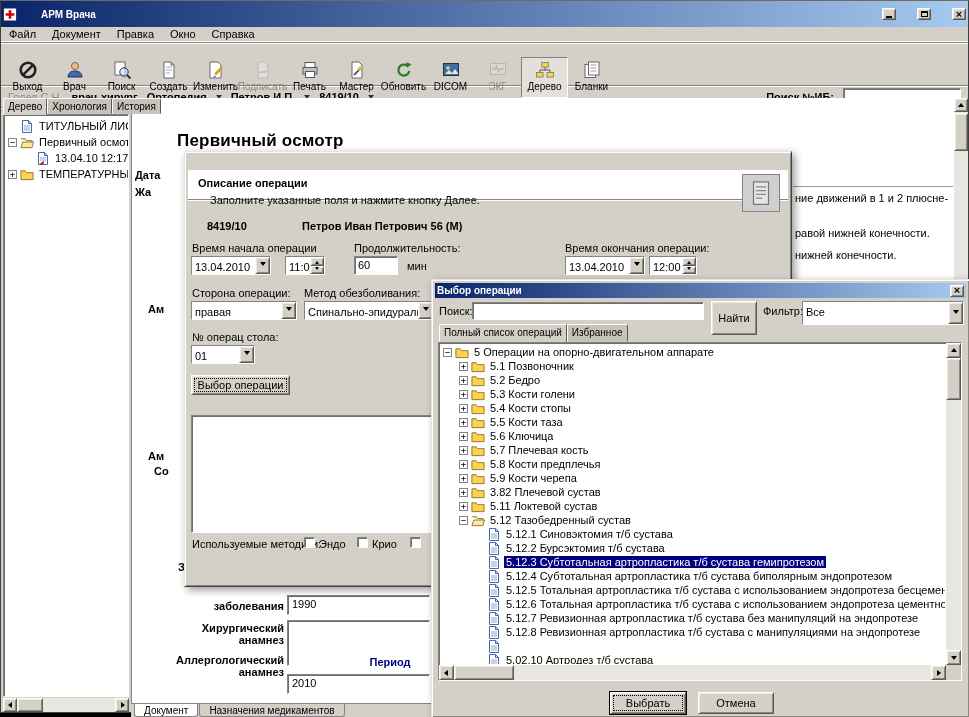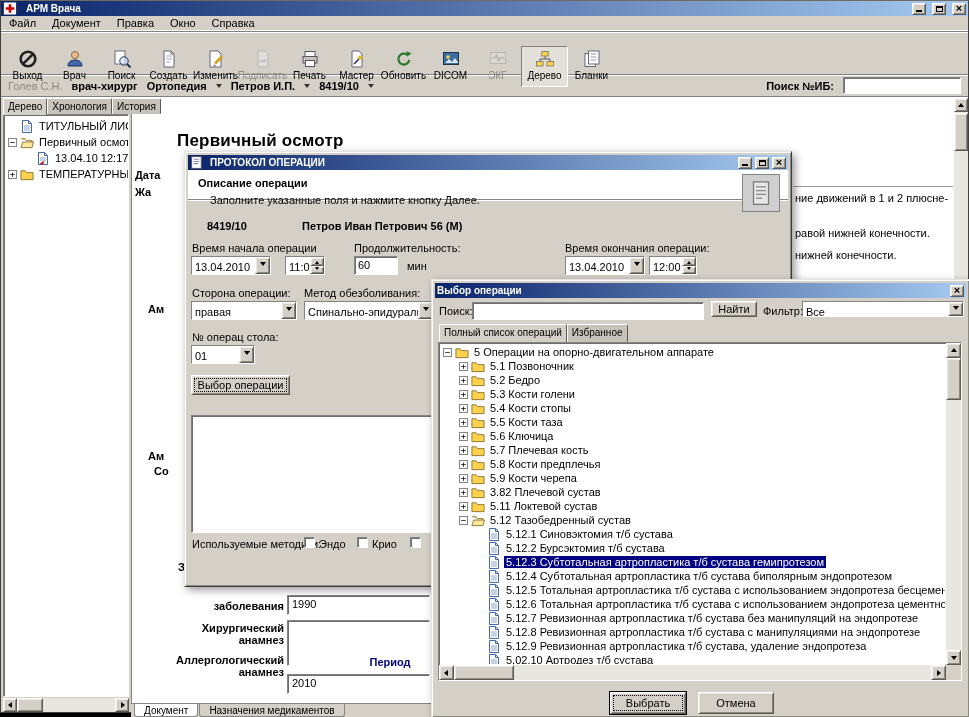--- a/index.html
+++ b/index.html
@@ -10,22 +10,22 @@
   *{box-sizing:border-box; margin:0; padding:0;}
   body{width:969px;height:717px;position:relative;background:#000;overflow:hidden;
        font-family:"Liberation Sans",sans-serif;font-size:11px;color:#000;}
   #win{position:absolute;left:0;top:0;width:969px;height:713px;background:var(--face);
        border:1px solid #404040;border-top:1px solid #6e6c62;}
   .raised{background:var(--face);border:1px solid;border-color:#fff #5c5a55 #5c5a55 #fff;
           box-shadow:inset 1px 1px 0 var(--face-light), inset -1px -1px 0 var(--face-dark);}
   .sunken{background:#fff;border:1px solid;border-color:#848484 #fff #fff #848484;
           box-shadow:inset 1px 1px 0 #6e6e6e;}
   
-  .titlebar{height:15px;background:linear-gradient(to right,var(--title1),var(--title2));
-            display:flex;align-items:center;gap:6px;padding:0 2px;}
+  .titlebar{height:26px;background:linear-gradient(to right,var(--title1),var(--title2));
+            display:flex;align-items:center;gap:21px;padding:0 2px;}
   .titlebar .title{color:#fff;font-weight:bold;font-size:10px;flex:1;white-space:nowrap;}
   .winbtn{width:14px;height:12px;flex:none;display:flex;align-items:center;justify-content:center;
           font-size:9px;line-height:1;font-weight:bold;}
   .glyph-min{width:6px;height:2px;background:#000;margin-top:5px;}
   .glyph-max{width:7px;height:6px;border:1px solid #000;border-top:2px solid #000;}
   .glyph-close::before{content:"×";font-size:11px;font-weight:bold;}
   .menubar{height:15px;display:flex;align-items:center;background:var(--face);
            border-bottom:1px solid #fff;}
   .menu-item{padding:1px 8px;}
   .toolbar{height:44px;display:flex;align-items:flex-start;padding:14px 3px;
@@ -398,36 +398,20 @@
         <span class="arr-down"></span>
       </span>
   </div>
 
   <div class="doc-bottom-tabs" id="doc-bottom-tabs">
       <span class="btab active">Документ</span>
       <span class="btab">Назначения медикаментов</span>
     </div>
 
   <div class="dialog" id="protocol-dialog">
-    <div class="dlg-titlebar">
-      <span class="ticon">
-          <svg viewBox="0 0 12 12" width="11" height="11">
-            <rect x="1" y="0.5" width="9" height="11" fill="#fff" stroke="#556"></rect>
-            <path d="M3 3h5M3 5h5M3 7h4" stroke="#88a"></path>
-          </svg>
-        </span>
-      <span class="dlg-title">ПРОТОКОЛ ОПЕРАЦИИ</span>
-      <span class="winbtn raised">
-          <span class="glyph-min"></span>
-        </span>
-      <span class="winbtn raised">
-          <span class="glyph-max"></span>
-        </span>
-      <span class="winbtn raised glyph-close"></span>
-    </div>
     <div class="wiz-header">
       <span class="wiz-title">Описание операции</span>
       <span class="wiz-sub">Заполните указанные поля и нажмите кнопку Далее.</span>
       <span class="wiz-img">
           <svg viewBox="0 0 24 24" width="30" height="30">
             <path d="M6 3h12v18H6z" fill="#e6e6e6" stroke="#777"></path>
             <path d="M8 7h8M8 10h8M8 13h8M8 16h5" stroke="#888"></path>
           </svg>
         </span>
     </div>
@@ -512,23 +496,23 @@
     <span class="cb sunken" style="left:225px;top:385px"></span>
   </div>
 
   <div class="dialog" id="operation-dialog">
     <div class="dlg-titlebar">
       <span class="dlg-title">Выбор операции</span>
       <span class="winbtn raised glyph-close"></span>
     </div>
     <span class="fld-label" style="left:7px;top:25px">Поиск:</span>
     <input class="nib-input sunken" style="position: absolute; left: 40px; top: 22px; width: 232px; height: 18px;" value="">
-    <div class="btn raised" style="position:absolute;left:279px;top:21px;width:46px;height:16px">Найти</div>
+    <div class="btn raised" style="position:absolute;left:279px;top:21px;width:46px;height:34px">Найти</div>
     <span class="fld-label" style="left:331px;top:25px">Фильтр:</span>
-    <div class="combo sunken" style="left:370px;top:21px;width:162px;height:16px">
+    <div class="combo sunken" style="left:370px;top:21px;width:162px;height:24px">
       <span class="combo-text">Все</span>
       <span class="combo-btn raised">
           <span class="arr-down" style="margin-top:0"></span>
         </span>
     </div>
 
     <div class="op-tabs" id="op-tabs">
         <span class="tab active">Полный список операций</span>
         <span class="tab">Избранное</span>
       </div>
@@ -743,21 +727,20 @@
           </div>
           <div class="trow" style="padding-left: 35px;">
             <span class="exspace"></span>
             <span class="ticon">
               <svg viewBox="0 0 11 13">
                 <path d="M1 .5h6l3 3V12.5H1z" fill="#fff" stroke="#4466aa"></path>
                 <path d="M7 .5v3h3" fill="none" stroke="#4466aa"></path>
                 <path d="M2.5 6h6M2.5 8h6M2.5 10h6" stroke="#8fa6c8"></path>
               </svg>
             </span>
-            <span class="tlabel">5.12.9  Ревизионная артропластика т/б сустава, удаление эндопротеза</span>
           </div>
           <div class="trow" style="padding-left: 35px;">
             <span class="exspace"></span>
             <span class="ticon">
               <svg viewBox="0 0 11 13">
                 <path d="M1 .5h6l3 3V12.5H1z" fill="#fff" stroke="#4466aa"></path>
                 <path d="M7 .5v3h3" fill="none" stroke="#4466aa"></path>
                 <path d="M2.5 6h6M2.5 8h6M2.5 10h6" stroke="#8fa6c8"></path>
               </svg>
             </span>

